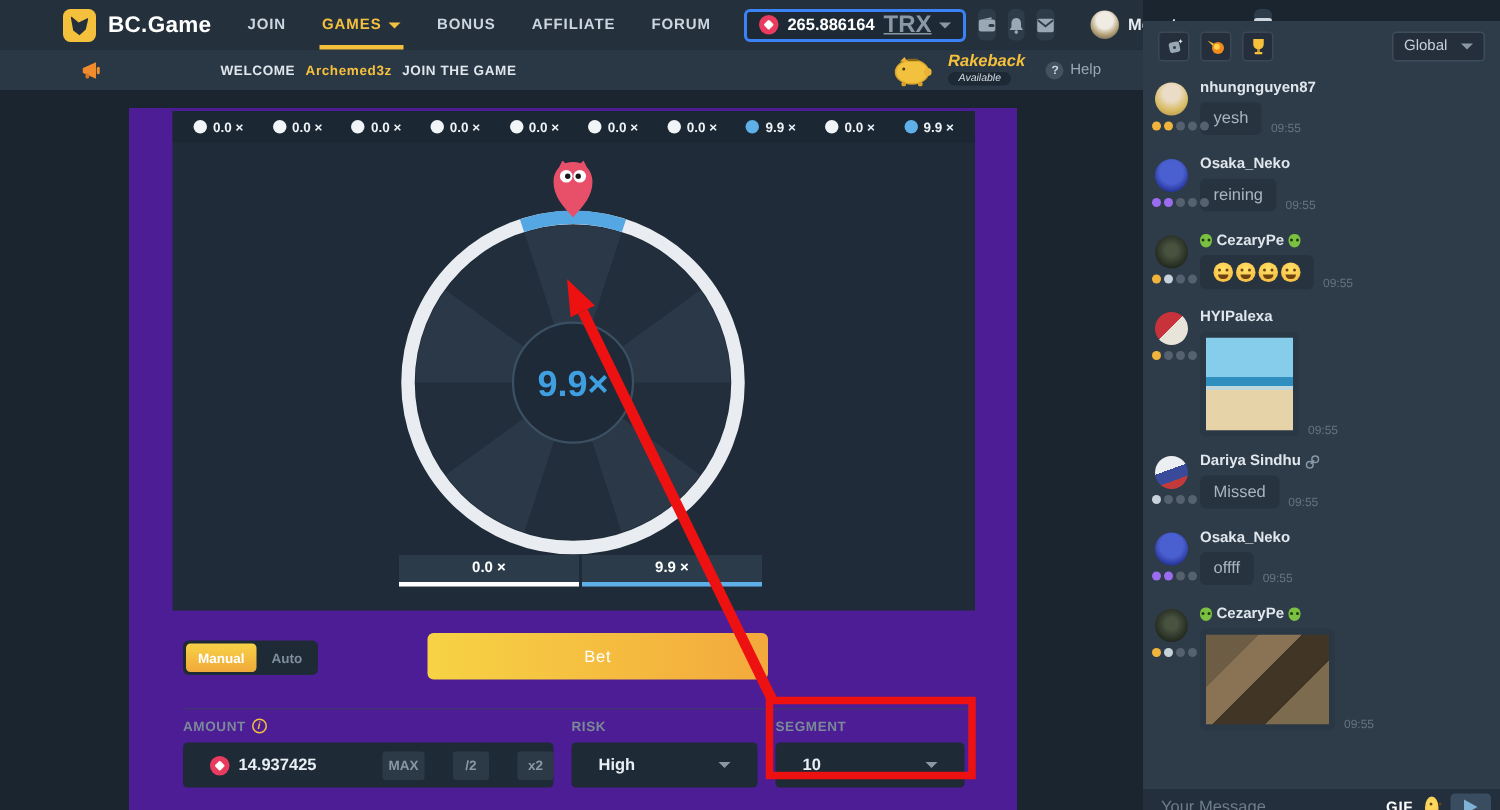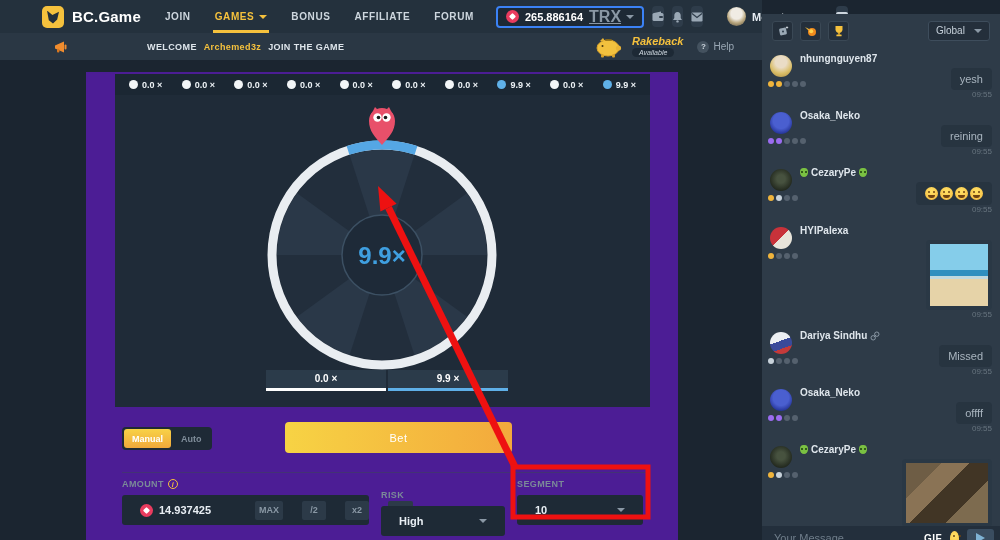--- a/index.html
+++ b/index.html
@@ -119,21 +119,21 @@
   .avatar { position:absolute; left:4px; top:2px; width:22px; height:22px; border-radius:50%; cursor:pointer; }
   .av1 { background:radial-gradient(circle at 50% 32%, #eadcc6 30%, #d9bd67 62%, #a8873f 100%); }
   .av2 { background:radial-gradient(circle at 50% 40%, #4a5fd0 0 45%, #2a3aa0 72%, #141c5e 100%); }
   .av3 { background:radial-gradient(circle at 50% 45%, #47523f 25%, #20261c 75%); }
   .av4 { background:linear-gradient(135deg, #c8323a 48%, #e8e4da 48%); }
   .av5 { background:linear-gradient(160deg, #eceff2 42%, #3a4a9a 42% 70%, #c43a3a 70%); }
   .badges { position:absolute; left:2px; top:28px; display:flex; gap:2px; }
   .bdot { width:6px; height:6px; border-radius:50%; background:#55616e; }
   .bdot.gold { background:#f0b43c; } .bdot.purple { background:#9b6cf0; } .bdot.silver { background:#c8d2da; }
   .msg-name { font-size:10px; font-weight:bold; color:#dfe6ec; display:flex; align-items:center; gap:3px; cursor:pointer; }
-  .msg-line { display:flex; align-items:flex-end; margin-top:4px;flex-direction:column; }
+  .msg-line { display:flex; align-items:flex-end; margin-top:4px; }
   .bubble { background:#273440; border-radius:4px; padding:5px 9px; color:#a9b5bf; font-size:11px; display:flex; gap:2px; }
   .time { font-size:8px; color:#67747f; margin-left:6px; }
   .chat-img { border-radius:4px; border:4px solid #2a3845; background-clip:padding-box; cursor:pointer; }
   .img-beach { width:66px; height:70px;
       background:linear-gradient(180deg,#85cdea 0 42%,#2f8fbf 42% 52%,#bfd8de 52% 56%,#e6d3a8 56% 100%); }
   .img-cat { width:90px; height:68px;
       background:linear-gradient(135deg,#6e5d45 0 25%,#8a7355 25% 45%,#413525 45% 70%,#7d6b4f 70%); }
   .emoji-face { width:13px; height:13px; border-radius:50%; flex:none;
       background:radial-gradient(circle at 50% 32%, #ffe266, #f5b73d); position:relative; }
   .emoji-face::before { content:""; position:absolute; left:3px; top:4px; width:2px; height:2px; border-radius:50%;
@@ -351,21 +351,21 @@
         <input class="amt-input" value="14.937425" style="">
         <div class="amt-btns">
           <div class="amt-btn">MAX</div>
           <div class="amt-btn">/2</div>
           <div class="amt-btn">x2</div>
           <div class="amt-btn">MIN</div>
         </div>
       </div>
     </div>
 
-    <div class="ctl-group" style="left:295px; width:124px;margin-top:11px;">
+    <div class="ctl-group" style="left:295px; width:124px;">
       <div class="ctl-label">RISK</div>
       <div class="field">
         <span class="sel-value">High</span>
         <i class="caret sel-caret"></i>
       </div>
     </div>
 
     <div class="ctl-group" style="left:431px; width:126px;">
       <div class="ctl-label">SEGMENT</div>
       <div class="field">

